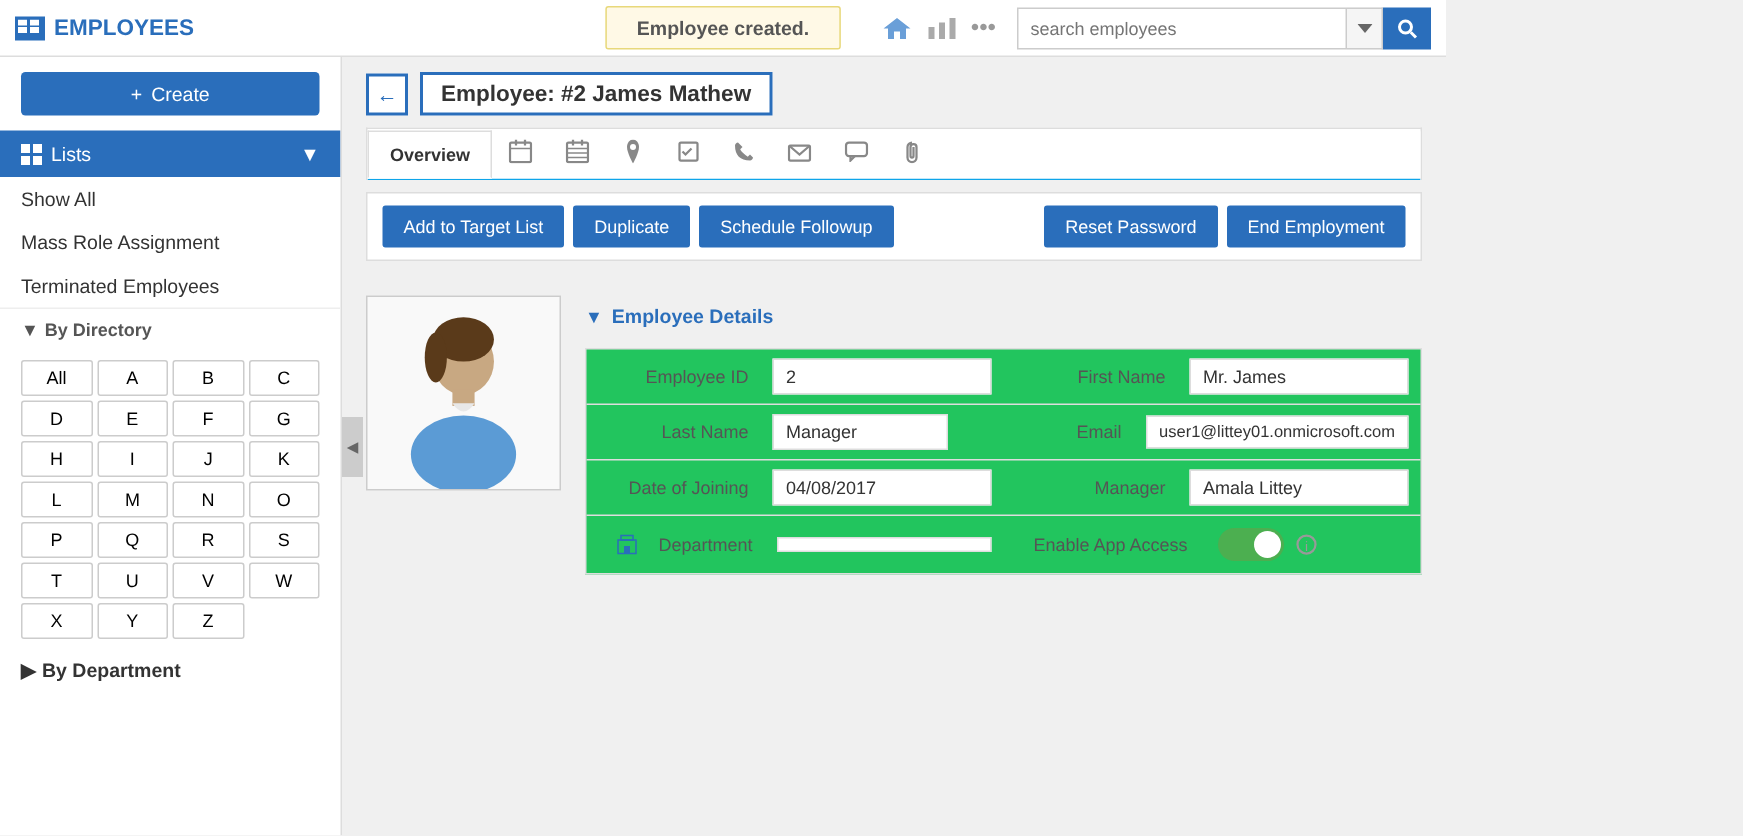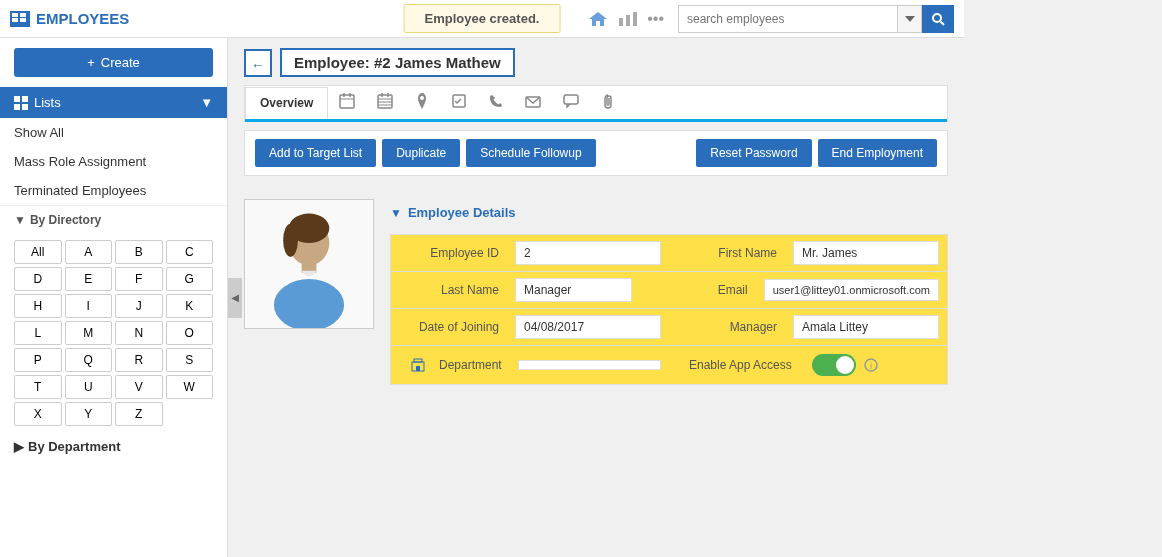--- a/index.html
+++ b/index.html
@@ -41,40 +41,40 @@
     .collapse-btn { position: absolute; left: 0; top: 50%; transform: translateY(-50%); width: 14px; height: 40px; background: #ccc; cursor: pointer; display: flex; align-items: center; justify-content: center; z-index: 10; font-size: 10px; color: #666; }
     
     .content-inner { padding: 10px 16px; }
     
     
     .employee-header { display: flex; align-items: center; gap: 8px; margin-bottom: 8px; }
     .back-btn { border: 2px solid #2a6ebb; background: white; color: #2a6ebb; width: 28px; height: 28px; cursor: pointer; display: flex; align-items: center; justify-content: center; font-size: 14px; }
     .employee-title { border: 2px solid #2a6ebb; padding: 4px 12px; font-size: 15px; font-weight: bold; color: #333; background: white; }
     
     
-    .tabs { display: flex; align-items: center; border-bottom: 3px solid #0ea5e9; margin-bottom: 8px; background: white; border-radius: 2px 2px 0 0; }
+    .tabs { display: flex; align-items: center; border-bottom: 1px solid #0ea5e9; margin-bottom: 8px; background: white; border-radius: 2px 2px 0 0; }
     .tab { padding: 8px 14px; cursor: pointer; border: 1px solid transparent; font-size: 12px; color: #555; }
     .tab.active { border: 1px solid #ddd; border-bottom: 1px solid white; background: white; margin-bottom: -1px; color: #333; font-weight: bold; }
     .tab-icon { padding: 6px 10px; cursor: pointer; color: #666; font-size: 14px; border: 1px solid transparent; }
     
     
     .action-bar { display: flex; align-items: center; justify-content: space-between; margin-bottom: 12px; }
     .action-bar-left { display: flex; gap: 6px; }
     .action-bar-right { display: flex; gap: 6px; }
     .btn-blue { background: #2a6ebb; color: white; border: none; padding: 7px 14px; cursor: pointer; border-radius: 2px; font-size: 12px; }
     
     
     .employee-content { display: flex; gap: 16px; }
     .avatar-section { flex-shrink: 0; }
     .avatar-box { width: 130px; height: 130px; border: 1px solid #ccc; background: #f9f9f9; display: flex; align-items: flex-end; justify-content: center; overflow: hidden; }
     
     
     .details-section { flex: 1; }
     .section-header { display: flex; align-items: center; gap: 6px; padding: 6px 0; margin-bottom: 8px; color: #2a6ebb; font-weight: bold; cursor: pointer; }
-    .details-table { background: #fde047; border: 1px solid #ddd; }
+    .details-table { background: #22c55e; border: 1px solid #ddd; }
     .detail-label { text-align: right; padding: 6px 12px 6px 20px; color: #555; font-size: 12px; min-width: 120px; }
     .detail-value { flex: 1; padding: 4px 8px; background: white; border: 1px solid #ddd; margin: 2px 8px 2px 4px; font-size: 12px; }
     .toggle { width: 44px; height: 22px; background: #4caf50; border-radius: 11px; position: relative; cursor: pointer; }
     .toggle-thumb { width: 18px; height: 18px; background: white; border-radius: 50%; position: absolute; top: 2px; right: 2px; }
   </style>
 </head>
 <body>
 
 <div class="app-container">
 

